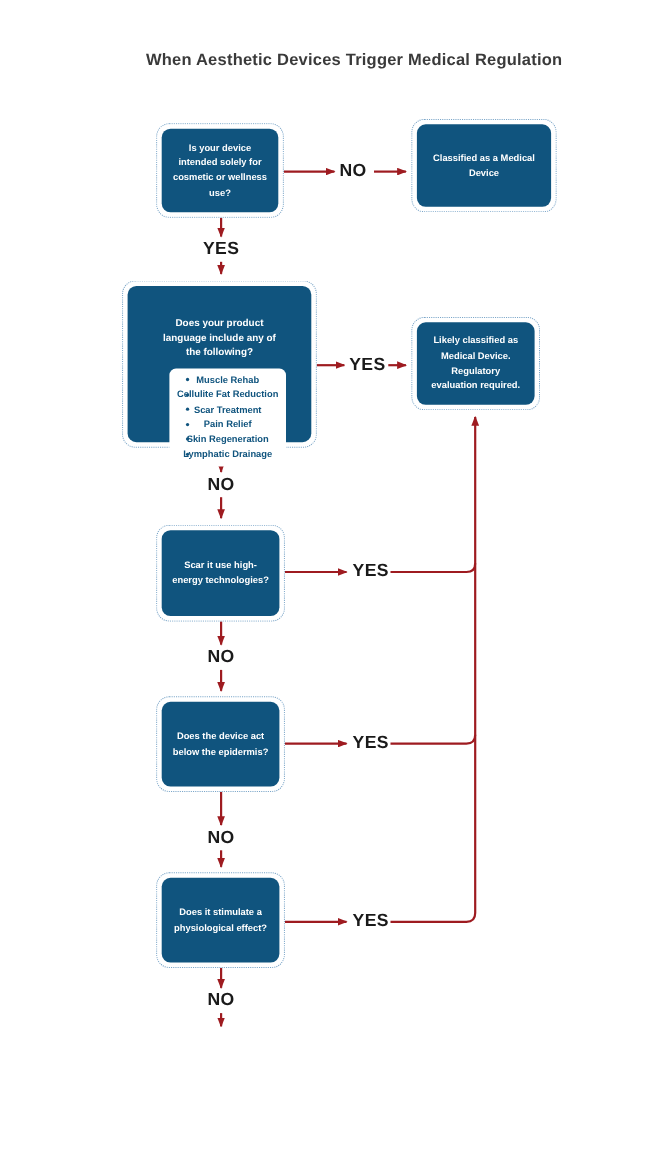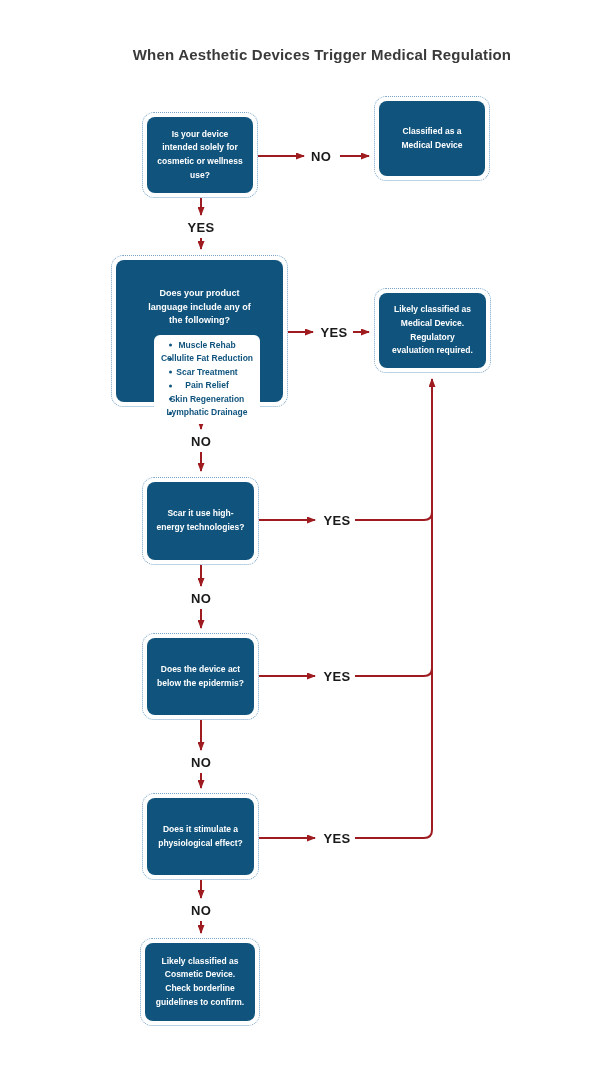--- a/index.html
+++ b/index.html
@@ -70,21 +70,21 @@
   .q2-listbox li::before{
     content:"";
     position:absolute;left:15px;top:50%;
     transform:translateY(-50%);
     width:3px;height:3px;border-radius:50%;
     background:#10547e;
   }
   .edge-label{
     position:absolute;
     transform:translate(-50%,-50%);
-    font-size:13px;font-weight:bold;color:#1a1a1a;
+    font-size:16px;font-weight:bold;color:#1a1a1a;
     letter-spacing:.3px;
     white-space:nowrap;
   }
   .arrow-layer{position:absolute;left:0;top:0;}
 </style>
 </head>
 <body>
 
 <div class="canvas">
 
@@ -119,21 +119,21 @@
       <path d="M201 921 V933" marker-end="url(#ah)"></path>
     </g>
   </svg>
 
   <div class="node" style="left:142px;top:112px;width:116px;height:86px;">
     <div class="node-inner">
       <span>Is your device intended solely for cosmetic or wellness use?</span>
     </div>
   </div>
 
-  <div class="node" style="left:374px;top:96px;width:116px;height:85px;">
+  <div class="node" style="left:374px;top:108px;width:132px;height:85px;">
     <div class="node-inner">
       <span>Classified as a Medical Device</span>
     </div>
   </div>
 
   <div class="node" style="left:111px;top:255px;width:177px;height:152px;">
     <div class="node-inner column">
       <div class="q2-heading">Does your product language include any of the following?</div>
       <div class="q2-listbox">
         <ul>
@@ -165,25 +165,20 @@
       <span>Does the device act below the epidermis?</span>
     </div>
   </div>
 
   <div class="node" style="left:142px;top:793px;width:117px;height:87px;">
     <div class="node-inner">
       <span>Does it stimulate a physiological effect?</span>
     </div>
   </div>
 
-  <div class="node" style="left:140px;top:938px;width:120px;height:88px;">
-    <div class="node-inner" style="padding:4px 10px;">
-      <span>Likely classified as Cosmetic Device. Check borderline guidelines to confirm.</span>
-    </div>
-  </div>
 
   <div class="edge-label" style="left:321px;top:156px;">NO</div>
   <div class="edge-label" style="left:201px;top:227px;">YES</div>
   <div class="edge-label" style="left:334px;top:332px;">YES</div>
   <div class="edge-label" style="left:201px;top:441px;">NO</div>
   <div class="edge-label" style="left:337px;top:520px;">YES</div>
   <div class="edge-label" style="left:201px;top:598px;">NO</div>
   <div class="edge-label" style="left:337px;top:676px;">YES</div>
   <div class="edge-label" style="left:201px;top:762px;">NO</div>
   <div class="edge-label" style="left:337px;top:838px;">YES</div>

